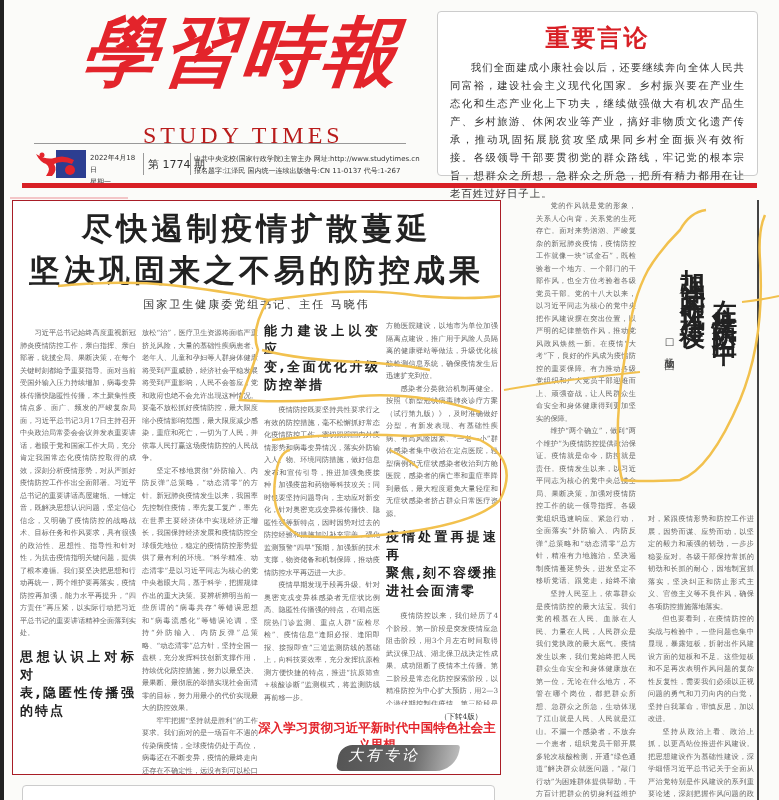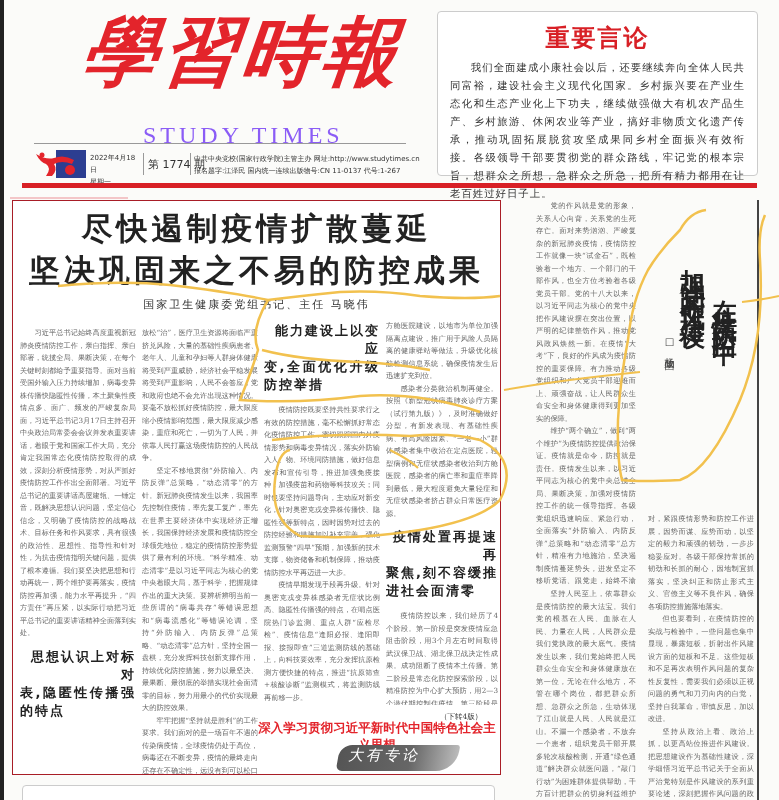--- a/index.html
+++ b/index.html
@@ -1,40 +1,40 @@
 <!DOCTYPE html>
 <html><head>
 <meta charset="utf-8">
 <style>
 *{box-sizing:border-box;margin:0;padding:0}
 body{width:779px;height:800px;overflow:hidden;background:#fbfbf9;font-family:"DejaVu Serif",serif;color:#333;position:relative}
 .leftedge{position:absolute;left:0;top:0;width:4px;height:800px;background:#222}
 .masthead-title{position:absolute;left:82px;top:14px;font-family:"DejaVu Serif",serif;font-weight:bold;font-size:76px;letter-spacing:4px;color:#e3242b;font-style:italic;transform:skewX(-6deg);line-height:1}
-.masthead-en{position:absolute;left:143px;top:122px;font-family:"Liberation Serif",serif;font-size:24px;letter-spacing:4px;color:#8b5cf6}
+.masthead-en{position:absolute;left:143px;top:122px;font-family:"Liberation Serif",serif;font-size:24px;letter-spacing:4px;color:#b91c1c}
 .rule-thin{position:absolute;left:34px;top:143px;width:372px;height:1px;background:#999}
 .logo{position:absolute;left:34px;top:150px;width:52px;height:28px}
 .infobar{position:absolute;left:90px;top:149px;font-size:8px;color:#333;font-family:"DejaVu Sans",sans-serif}
 .infobar .date{position:absolute;left:0;top:3px;width:50px;line-height:12px;font-size:7px}
 .infobar .sep{position:absolute;top:4px;width:1px;height:22px;background:#999}
 .infobar .issue{position:absolute;left:58px;top:8px;font-size:11px;white-space:nowrap}
 .infobar .pub{position:absolute;left:104px;top:4px;white-space:nowrap;line-height:12px;font-size:7px}
 .red-rule{position:absolute;left:22px;top:183px;width:735px;height:5px;background:#d82026}
 .pink-rule{position:absolute;left:10px;top:197px;width:118px;height:2px;background:#f3c6c8}
 .quote-box{position:absolute;left:437px;top:11px;width:321px;height:165px;border:1px solid #ccc;border-radius:4px;background:#fff}
 .quote-title{position:absolute;left:0;width:100%;top:10px;text-align:center;font-family:"DejaVu Sans",sans-serif;font-weight:bold;font-size:24px;color:#d82026;letter-spacing:2px}
 .quote-text{position:absolute;left:12px;right:12px;top:46px;font-size:10.4px;line-height:18px;color:#333;text-indent:2em;text-align:justify;letter-spacing:1px}
 .main-box{position:absolute;left:12px;top:200px;width:489px;height:575px;border:1.5px solid #a81d26;background:#fff}
 .headline{position:absolute;left:0;width:100%;text-align:center;font-family:"DejaVu Sans",sans-serif;font-weight:bold;color:#222;font-size:31px;letter-spacing:4px;line-height:42px}
 .h1{top:6px}
 .h2{top:48px}
 .byline{position:absolute;left:0;width:100%;top:96px;text-align:center;font-size:11px;letter-spacing:2px;color:#333}
 .col{position:absolute;font-size:7.2px;line-height:12.5px;color:#666;text-align:justify;overflow:hidden}
 .col p{text-indent:2em}
 .subhead{font-family:"DejaVu Sans",sans-serif;font-weight:bold;font-size:13px;line-height:18px;color:#222;letter-spacing:2px;margin:8px 0 10px}
-.subhead .l1{display:block;text-align:right}
+.subhead .l1{display:block;}
 .continue{text-align:right;font-size:7.5px;color:#333;margin-top:6px}
 .slogan{position:absolute;left:258px;top:720px;width:238px;text-align:center;font-family:"DejaVu Sans",sans-serif;font-weight:bold;color:#e3242b;font-size:12.5px}
 .brush{position:absolute;left:338px;top:745px;width:120px;height:26px;background:linear-gradient(90deg,#555 0%,#666 60%,#bbb 100%);border-radius:12px 3px 20px 6px;transform:skewX(-10deg)}
 .brush-text{position:absolute;left:348px;top:746px;font-size:15px;color:#fff;font-style:italic;font-weight:normal;letter-spacing:3px}
 .lowerbox{position:absolute;left:22px;top:785px;width:473px;height:20px;border:1px solid #ccc;border-radius:4px;background:#fff}
 .right-col{position:absolute;font-size:7.2px;line-height:12.5px;color:#666;text-align:justify;overflow:hidden}
 .right-col p{text-indent:2em}
 .vtitle{position:absolute;writing-mode:vertical-rl;font-family:"DejaVu Serif",serif;font-weight:bold;font-size:25px;color:#222;letter-spacing:8px;line-height:1}
 .vauthor{position:absolute;writing-mode:vertical-rl;font-size:10px;color:#444;font-family:"DejaVu Sans",sans-serif;letter-spacing:2px}
 .vline{position:absolute;left:757px;top:200px;width:2px;height:600px;background:#444}

